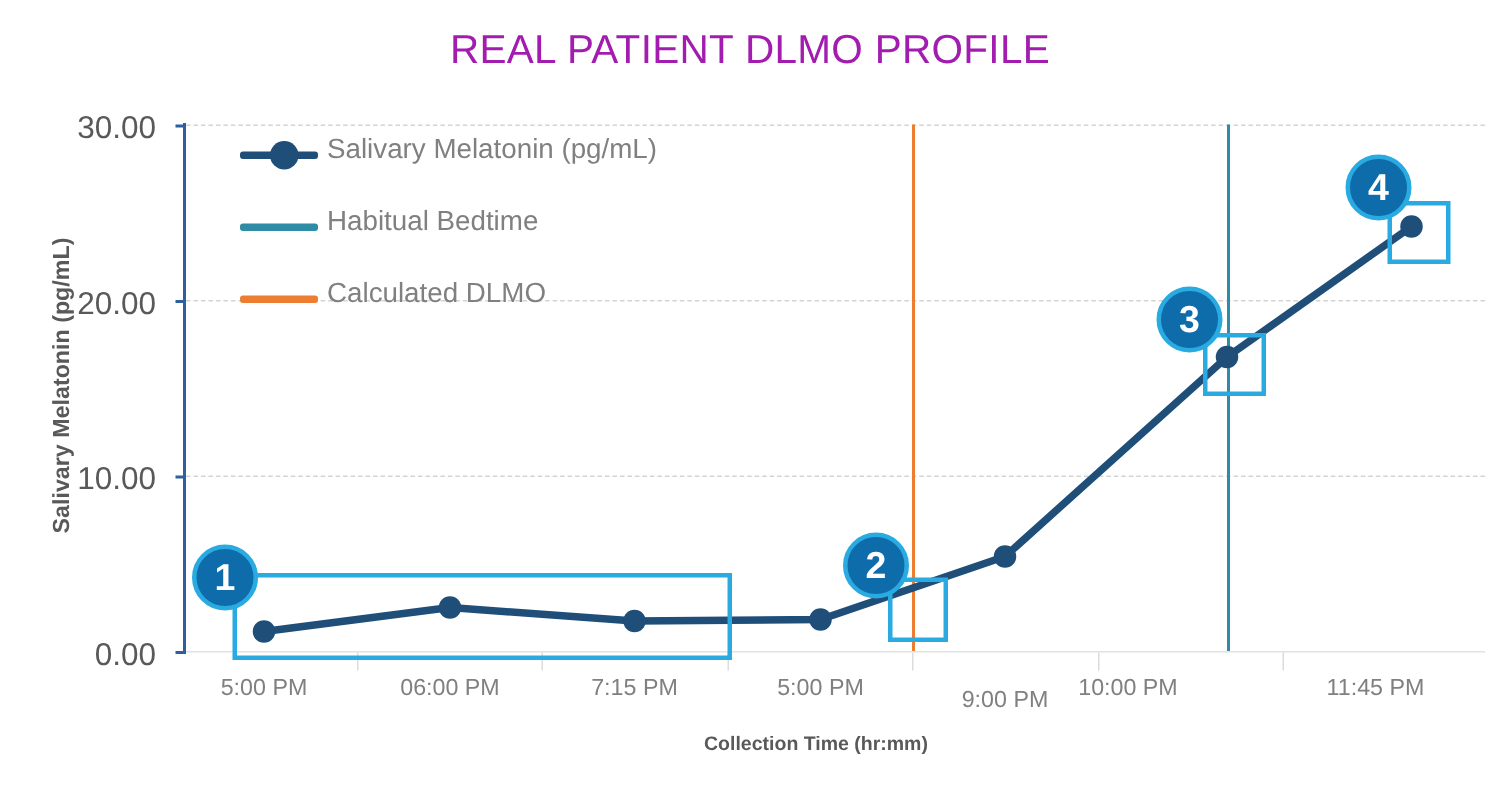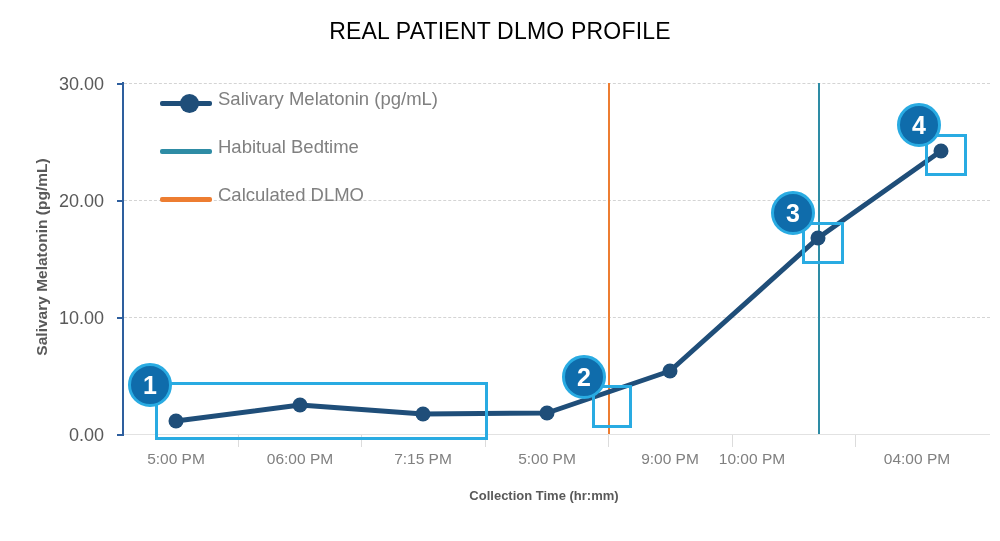--- a/index.html
+++ b/index.html
@@ -6,21 +6,21 @@
   body{
     width:1000px;height:541px;background:#ffffff;
     font-family:"Liberation Sans", sans-serif;
     color:#595959;overflow:hidden;position:relative;
   }
   #chart-root{position:absolute;left:0;top:0;width:1000px;height:541px;}
 
   
   .chart-title{
     position:absolute;left:0;top:18px;width:1000px;text-align:center;
-    font-size:23px;color:#000000;letter-spacing:.2px;font-weight:400;
+    font-size:27px;color:#a21caf;letter-spacing:.2px;font-weight:400;
     white-space:nowrap;
   }
 
   
   .ylabel{
     position:absolute;left:-108px;top:248px;width:300px;text-align:center;
     transform:rotate(-90deg);transform-origin:center center;
     font-size:15.5px;font-weight:bold;color:#595959;white-space:nowrap;
   }
   .xlabel{
@@ -36,21 +36,21 @@
 
   .axis-y{position:absolute;left:122px;top:82px;width:0;height:353px;
     border-left:2.5px solid #2e5f9e;}
   .axis-x{position:absolute;left:124px;top:434px;width:866px;height:0;
     border-top:1.5px solid #e2e2e2;}
   .ytick{position:absolute;width:7px;height:0;border-top:2.5px solid #2e5f9e;left:117px;}
   .xtick{position:absolute;top:435px;width:0;height:12px;border-left:1.5px solid #dcdcdc;}
 
   .ytick-label{
     position:absolute;right:0;width:78px;text-align:right;
-    font-size:18px;color:#595959;white-space:nowrap;
+    font-size:21px;color:#595959;white-space:nowrap;
   }
   .xtick-label{
     position:absolute;top:450px;width:120px;margin-left:-60px;text-align:center;
     font-size:15.5px;color:#808080;white-space:nowrap;
   }
 
   
   .vline{position:absolute;top:83px;height:351px;width:0;}
   .vline.dlmo{border-left:2.5px solid #ed7d31;}
   .vline.bedtime{border-left:2.5px solid #2e8ca5;}
@@ -112,23 +112,23 @@
   <div class="xtick" style="left:361px;"></div>
   <div class="xtick" style="left:485px;"></div>
   <div class="xtick" style="left:608px;"></div>
   <div class="xtick" style="left:732px;"></div>
   <div class="xtick" style="left:855px;"></div>
 
   <div class="xtick-label" style="left:176px;">5:00 PM</div>
   <div class="xtick-label" style="left:300px;">06:00 PM</div>
   <div class="xtick-label" style="left:423px;">7:15 PM</div>
   <div class="xtick-label" style="left:547px;">5:00 PM</div>
-  <div class="xtick-label" style="left:670px;">9:00 PM</div>
+  <div class="xtick-label" style="left:670px;margin-top:8px;">9:00 PM</div>
   <div class="xtick-label" style="left:752px;">10:00 PM</div>
-  <div class="xtick-label" style="left:917px;">04:00 PM</div>
+  <div class="xtick-label" style="left:917px;">11:45 PM</div>
 
   <div class="vline dlmo" style="left:608px;"></div>
   <div class="vline bedtime" style="left:818px;"></div>
 
   <svg class="series-svg" viewBox="0 0 1000 541" xmlns="http://www.w3.org/2000/svg">
     <polyline points="176,421 300,405 423,414 547,413 670,371 818,238 941,151" fill="none" stroke="#1f4e79" stroke-width="5" stroke-linejoin="round" stroke-linecap="round"></polyline>
     <circle cx="176" cy="421" r="7.5" fill="#1f4e79"></circle>
     <circle cx="300" cy="405" r="7.5" fill="#1f4e79"></circle>
     <circle cx="423" cy="414" r="7.5" fill="#1f4e79"></circle>
     <circle cx="547" cy="413" r="7.5" fill="#1f4e79"></circle>

